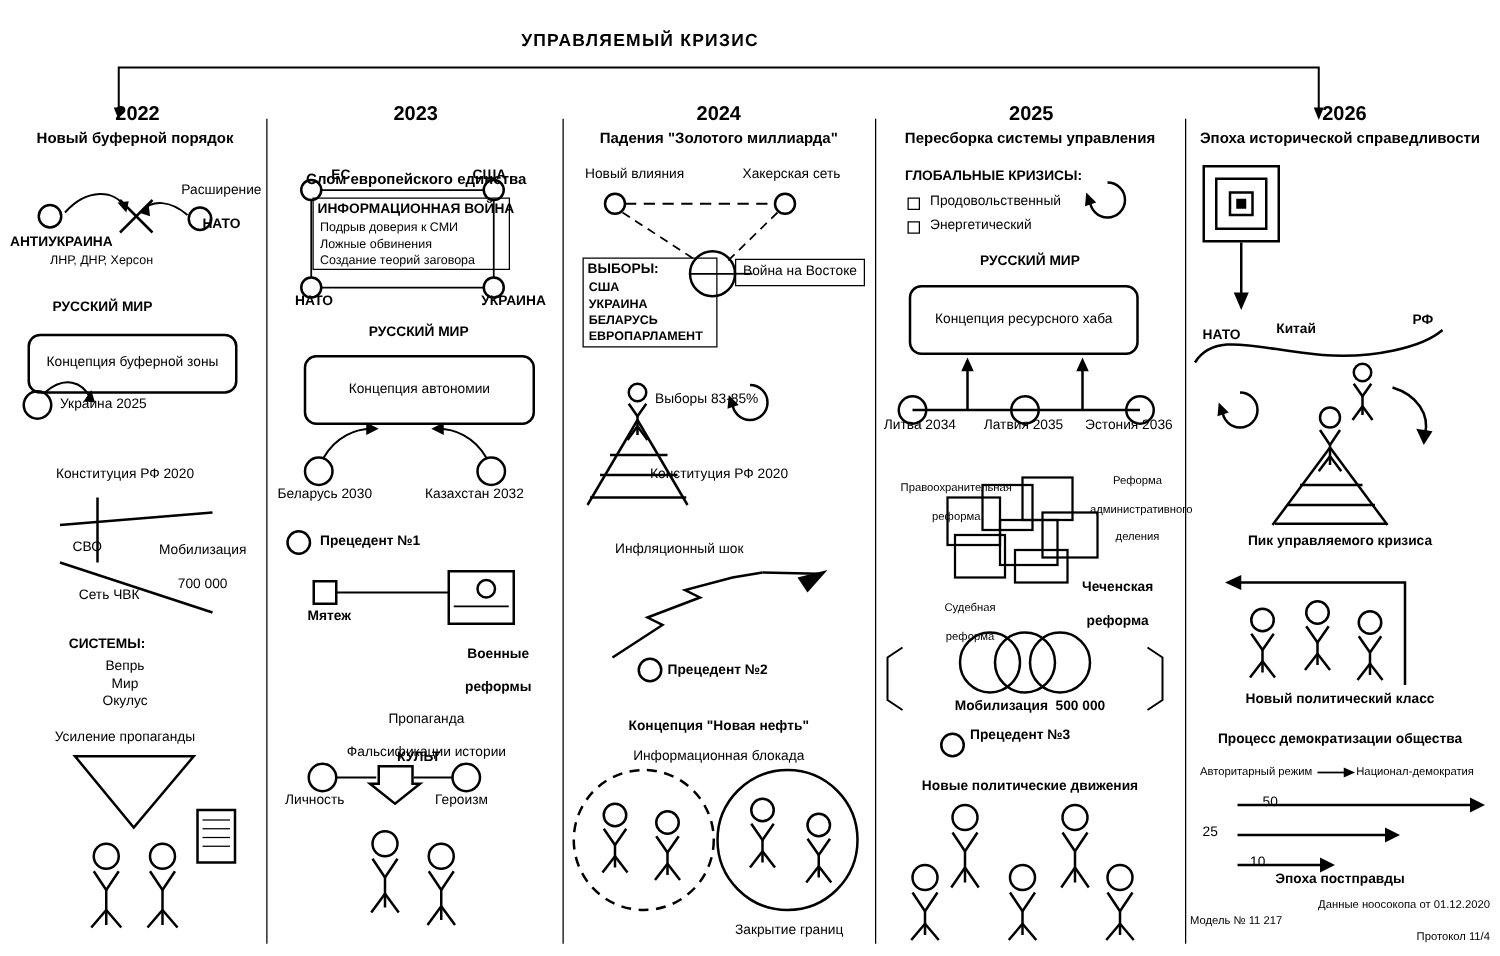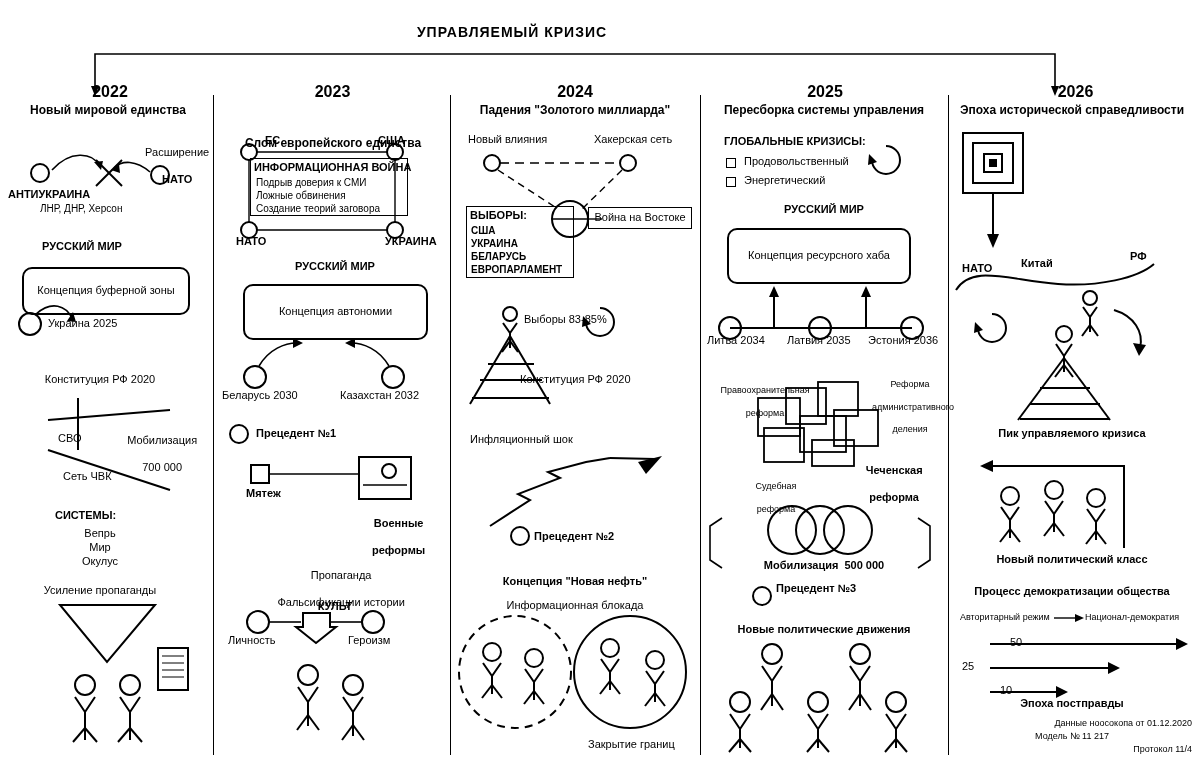--- a/index.html
+++ b/index.html
@@ -38,21 +38,21 @@
   <div class="vline" style="left:450px;top:95px;height:660px;"></div>
   <div class="vline" style="left:700px;top:95px;height:660px;"></div>
   <div class="vline" style="left:948px;top:95px;height:660px;"></div>
 
   <div class="abs t year tc" style="left:20px;top:82px;width:180px;">2022</div>
   <div class="abs t year tc" style="left:225px;top:82px;width:215px;">2023</div>
   <div class="abs t year tc" style="left:460px;top:82px;width:230px;">2024</div>
   <div class="abs t year tc" style="left:710px;top:82px;width:230px;">2025</div>
   <div class="abs t year tc" style="left:958px;top:82px;width:235px;">2026</div>
 
-  <div class="abs t colhead tc" style="left:8px;top:103px;width:200px;">Новый мировой единства</div>
+  <div class="abs t colhead tc" style="left:8px;top:103px;width:200px;">Новый буферной порядок</div>
   <div class="abs t colhead tc" style="left:222px;top:103px;width:222px;margin-top:33px;">Слом европейского единства</div>
   <div class="abs t colhead tc" style="left:458px;top:103px;width:234px;">Падения "Золотого миллиарда"</div>
   <div class="abs t colhead tc" style="left:706px;top:103px;width:236px;">Пересборка системы управления</div>
   <div class="abs t colhead tc" style="left:952px;top:103px;width:240px;">Эпоха исторической справедливости</div>
 
   <svg class="abs" style="left:0;top:130px;width:213px;height:90px;">
     <circle cx="40" cy="43" r="9" fill="none" stroke="#000" stroke-width="2"></circle>
     <circle cx="160" cy="45" r="9" fill="none" stroke="#000" stroke-width="2"></circle>
     <path d="M52,40 C70,20 92,22 100,36" fill="none" stroke="#000" stroke-width="1.6"></path>
     <polygon points="101,40 94,32 103,31" fill="#000"></polygon>
@@ -241,21 +241,21 @@
       <line x1="38" y1="64" x2="84" y2="64"></line>
       <line x1="30" y1="80" x2="92" y2="80"></line>
       <line x1="22" y1="98" x2="99" y2="98"></line>
     </g>
     <path d="M150,8 A14,14 0 1 1 136,22" fill="none" stroke="#000" stroke-width="2"></path>
     <polygon points="133,16 141,24 132,27" fill="#000"></polygon>
   </svg>
   <div class="abs t" style="left:524px;top:313px;">Выборы 83-85%</div>
   <div class="abs t" style="left:520px;top:373px;">Конституция РФ 2020</div>
 
-  <div class="abs t" style="left:470px;top:433px;">Инфляционный шок</div>
+  <div class="abs t" style="left:492px;top:433px;">Инфляционный шок</div>
   <svg class="abs" style="left:450px;top:448px;width:250px;height:90px;">
     <polyline points="40,78 80,52 68,46 110,30 98,24 136,14 160,10" fill="none" stroke="#000" stroke-width="2"></polyline>
     <polygon points="212,8 188,14 196,26" fill="#000"></polygon>
     <line x1="160" y1="10" x2="205" y2="11" stroke="#000" stroke-width="2"></line>
   </svg>
   <svg class="abs" style="left:450px;top:520px;width:50px;height:30px;">
     <circle cx="70" cy="16" r="9" fill="none" stroke="#000" stroke-width="2"></circle>
   </svg>
   <div class="abs t b" style="left:534px;top:530px;">Прецедент №2</div>
 
@@ -474,16 +474,16 @@
     <line x1="42" y1="14" x2="232" y2="14" stroke="#000" stroke-width="2"></line>
     <polygon points="240,14 228,8 228,20" fill="#000"></polygon>
     <line x1="42" y1="38" x2="164" y2="38" stroke="#000" stroke-width="2"></line>
     <polygon points="172,38 160,32 160,44" fill="#000"></polygon>
     <line x1="42" y1="62" x2="112" y2="62" stroke="#000" stroke-width="2"></line>
     <polygon points="120,62 108,56 108,68" fill="#000"></polygon>
   </svg>
 
   <div class="abs t b tc" style="left:952px;top:697px;width:240px;">Эпоха постправды</div>
   <div class="abs t xs" style="left:952px;top:718px;width:240px;text-align:right;">Данные ноосокопа от 01.12.2020</div>
-  <div class="abs t xs" style="left:952px;top:731px;width:240px;text-align:center;">Модель № 11 217</div>
+  <div class="abs t xs" style="left:952px;top:731px;width:240px;text-align:left;">Модель № 11 217</div>
   <div class="abs t xs" style="left:952px;top:744px;width:240px;text-align:right;">Протокол 11/4</div>
 
 </div>
 
 </body></html>

